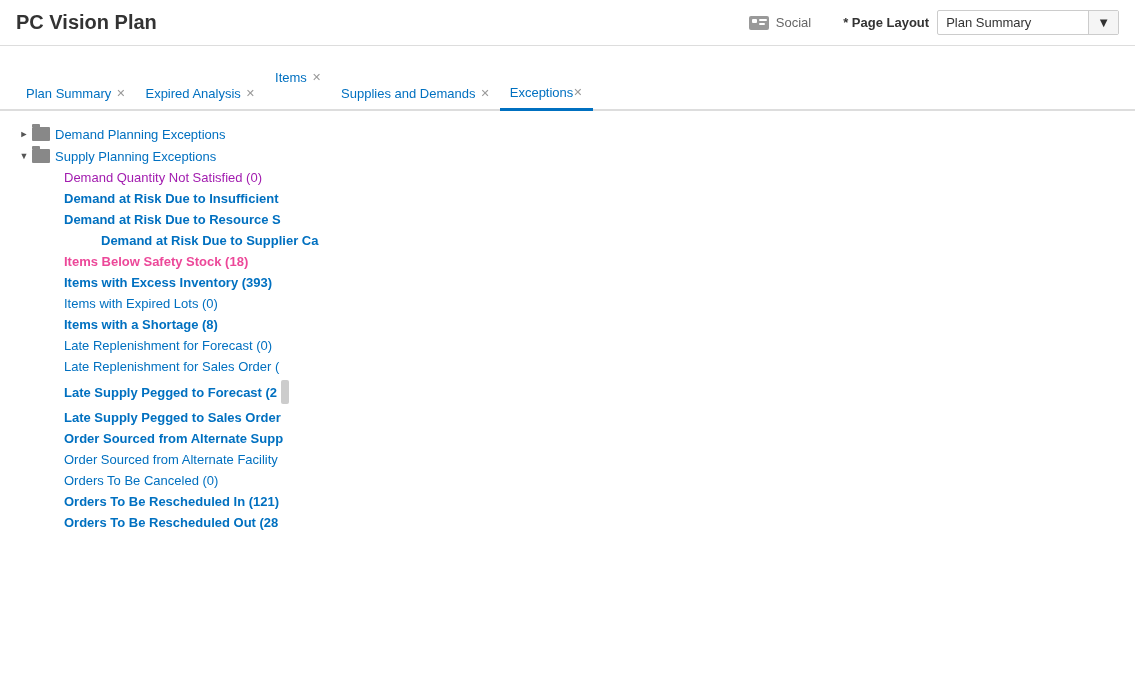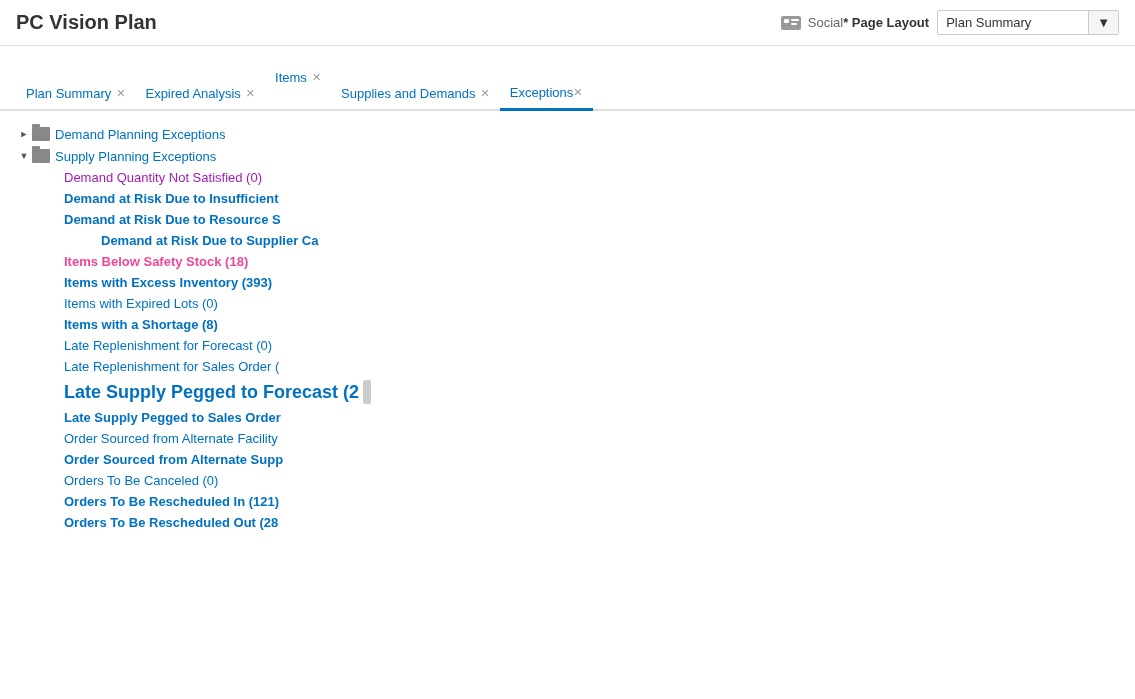--- a/index.html
+++ b/index.html
@@ -3,21 +3,21 @@
   <meta charset="utf-8">
   <style>
     * { box-sizing: border-box; margin: 0; padding: 0; }
     body { font-family: Arial, sans-serif; font-size: 13px; color: #333; background: #fff; }
   </style>
 </head>
 <body>
 
 <div style="display:flex;align-items:center;padding:10px 16px;border-bottom:1px solid #ddd;background:#fff;">
   <span style="font-size:20px;font-weight:bold;color:#333;">PC Vision Plan</span>
-  <div style="display:flex;align-items:center;margin-left:auto;gap:0;">
+  <div style="display:flex;align-items:center;margin-left:auto;gap:32px;">
     <div style="display:flex;align-items:center;gap:5px;color:#666;font-size:13px;cursor:pointer;">
       <span style="display:inline-flex;align-items:center;gap:2px;">
         <svg width="22" height="18" viewBox="0 0 22 18">
           <rect x="0" y="2" width="20" height="14" rx="2" fill="#999"></rect>
           <rect x="3" y="5" width="5" height="4" rx="1" fill="#fff"></rect>
           <rect x="10" y="5" width="8" height="2" rx="1" fill="#fff"></rect>
           <rect x="10" y="9" width="6" height="2" rx="1" fill="#fff"></rect>
         </svg>
       </span>
       <span>Social</span>
@@ -99,31 +99,31 @@
     <div style="padding:3px 0;">
       <span style="color:#0070c0;font-size:13px;font-weight:bold;cursor:pointer;">Items with a Shortage (8)</span>
     </div>
     <div style="padding:3px 0;">
       <span style="color:#0070c0;font-size:13px;font-weight:normal;cursor:pointer;">Late Replenishment for Forecast (0)</span>
     </div>
     <div style="padding:3px 0;display:flex;align-items:center;">
       <span style="color:#0070c0;font-size:13px;font-weight:normal;cursor:pointer;">Late Replenishment for Sales Order (</span>
     </div>
     <div style="padding:3px 0;display:flex;align-items:center;">
-      <span style="color:#0070c0;font-size:18px;font-weight:bold;cursor:pointer;">Late Supply Pegged to Forecast (2</span>
+      <span style="color:#0070c0;font-size:13px;font-weight:bold;cursor:pointer;">Late Supply Pegged to Forecast (2</span>
       <span style="display:inline-block;width:8px;height:24px;background:#ccc;border-radius:2px;margin-left:4px;cursor:pointer;"></span>
     </div>
     <div style="padding:3px 0;">
       <span style="color:#0070c0;font-size:13px;font-weight:bold;cursor:pointer;">Late Supply Pegged to Sales Order</span>
     </div>
     <div style="padding:3px 0;">
-      <span style="color:#0070c0;font-size:13px;font-weight:normal;cursor:pointer;">Order Sourced from Alternate Facility</span>
+      <span style="color:#0070c0;font-size:13px;font-weight:bold;cursor:pointer;">Order Sourced from Alternate Supp</span>
     </div>
     <div style="padding:3px 0;">
-      <span style="color:#0070c0;font-size:13px;font-weight:bold;cursor:pointer;">Order Sourced from Alternate Supp</span>
+      <span style="color:#0070c0;font-size:13px;font-weight:normal;cursor:pointer;">Order Sourced from Alternate Facility</span>
     </div>
     <div style="padding:3px 0;">
       <span style="color:#0070c0;font-size:13px;font-weight:normal;cursor:pointer;">Orders To Be Canceled (0)</span>
     </div>
     <div style="padding:3px 0;">
       <span style="color:#0070c0;font-size:13px;font-weight:bold;cursor:pointer;">Orders To Be Rescheduled In (121)</span>
     </div>
     <div style="padding:3px 0;">
       <span style="color:#0070c0;font-size:13px;font-weight:bold;cursor:pointer;">Orders To Be Rescheduled Out (28</span>
     </div>

